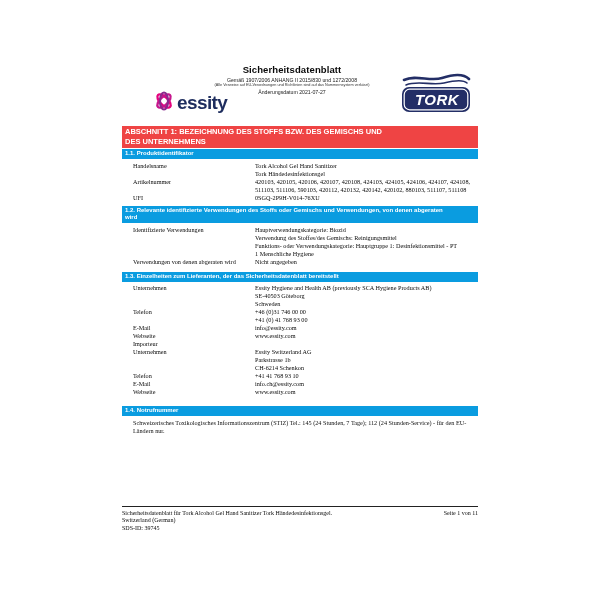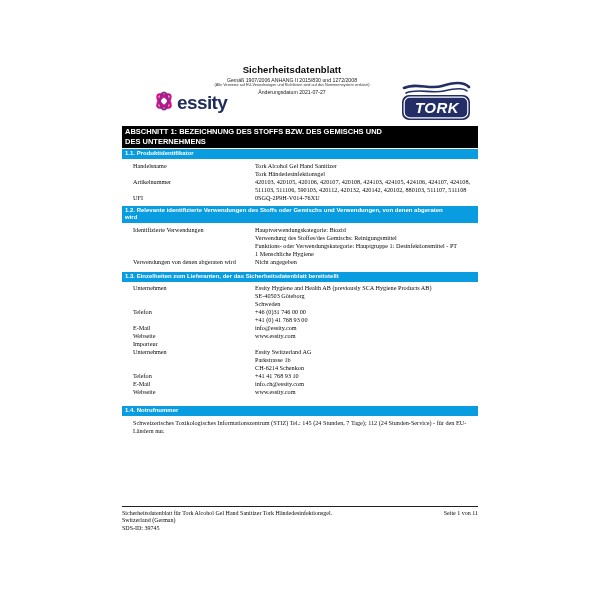--- a/index.html
+++ b/index.html
@@ -8,24 +8,24 @@
   .doc{position:absolute;left:122px;top:0;width:356px;}
 
   
   .hdr{position:relative;height:126px;}
   .hdr-center{position:absolute;left:0;right:16px;top:64px;text-align:center;font-family:"Liberation Sans",sans-serif;}
   .hdr-title{font-size:9.5px;font-weight:bold;color:#0a0a0a;letter-spacing:.1px;}
   .hdr-reg{font-size:5.2px;margin-top:1.5px;color:#222;}
   .hdr-note{font-size:3.8px;color:#333;max-width:175px;margin:0 auto;line-height:4.6px;}
   .hdr-date{font-size:5.2px;margin-top:2px;color:#222;}
   .logo-essity{position:absolute;left:32px;top:86px;}
-  .logo-tork{position:absolute;right:6px;top:80px;}
+  .logo-tork{position:absolute;right:6px;top:72px;}
 
   
-  .bar-main{background:#000000;color:#fff;font-family:"Liberation Sans",sans-serif;
+  .bar-main{background:#ef4444;color:#fff;font-family:"Liberation Sans",sans-serif;
     font-weight:bold;font-size:7.5px;line-height:9.5px;padding:1px 86px 2px 3px;box-sizing:border-box;width:356px;}
   .bar-sub{background:#0a9ce0;color:#fff;font-family:"Liberation Sans",sans-serif;
     font-weight:bold;font-size:6px;line-height:7.5px;padding:1px 34px 1.5px 3px;box-sizing:border-box;width:356px;}
   .mt1{margin-top:1px}.mt4{margin-top:4px}.mt6{margin-top:6px}.mt10{margin-top:10px}
 
   
   .rows{margin:2.5px 0 0 11px;font-size:6.2px;line-height:8px;color:#0a0a0a;}
   .row{display:flex;}
   .row .lbl{width:122px;flex:none;}
   .row .vals{flex:1;}

